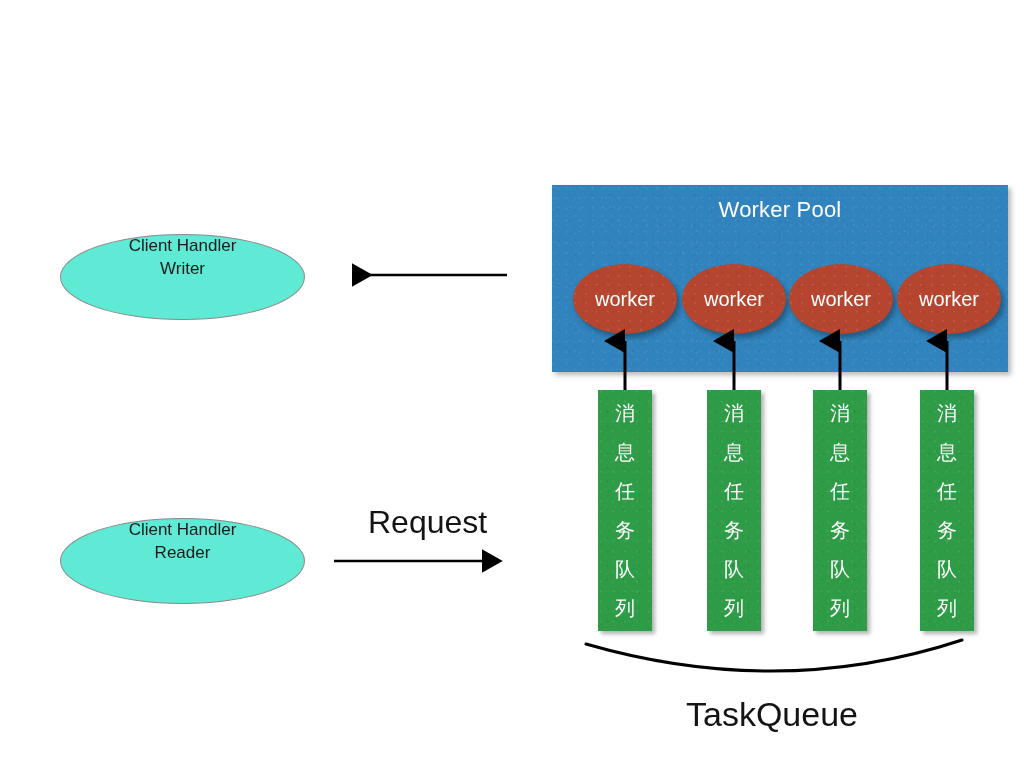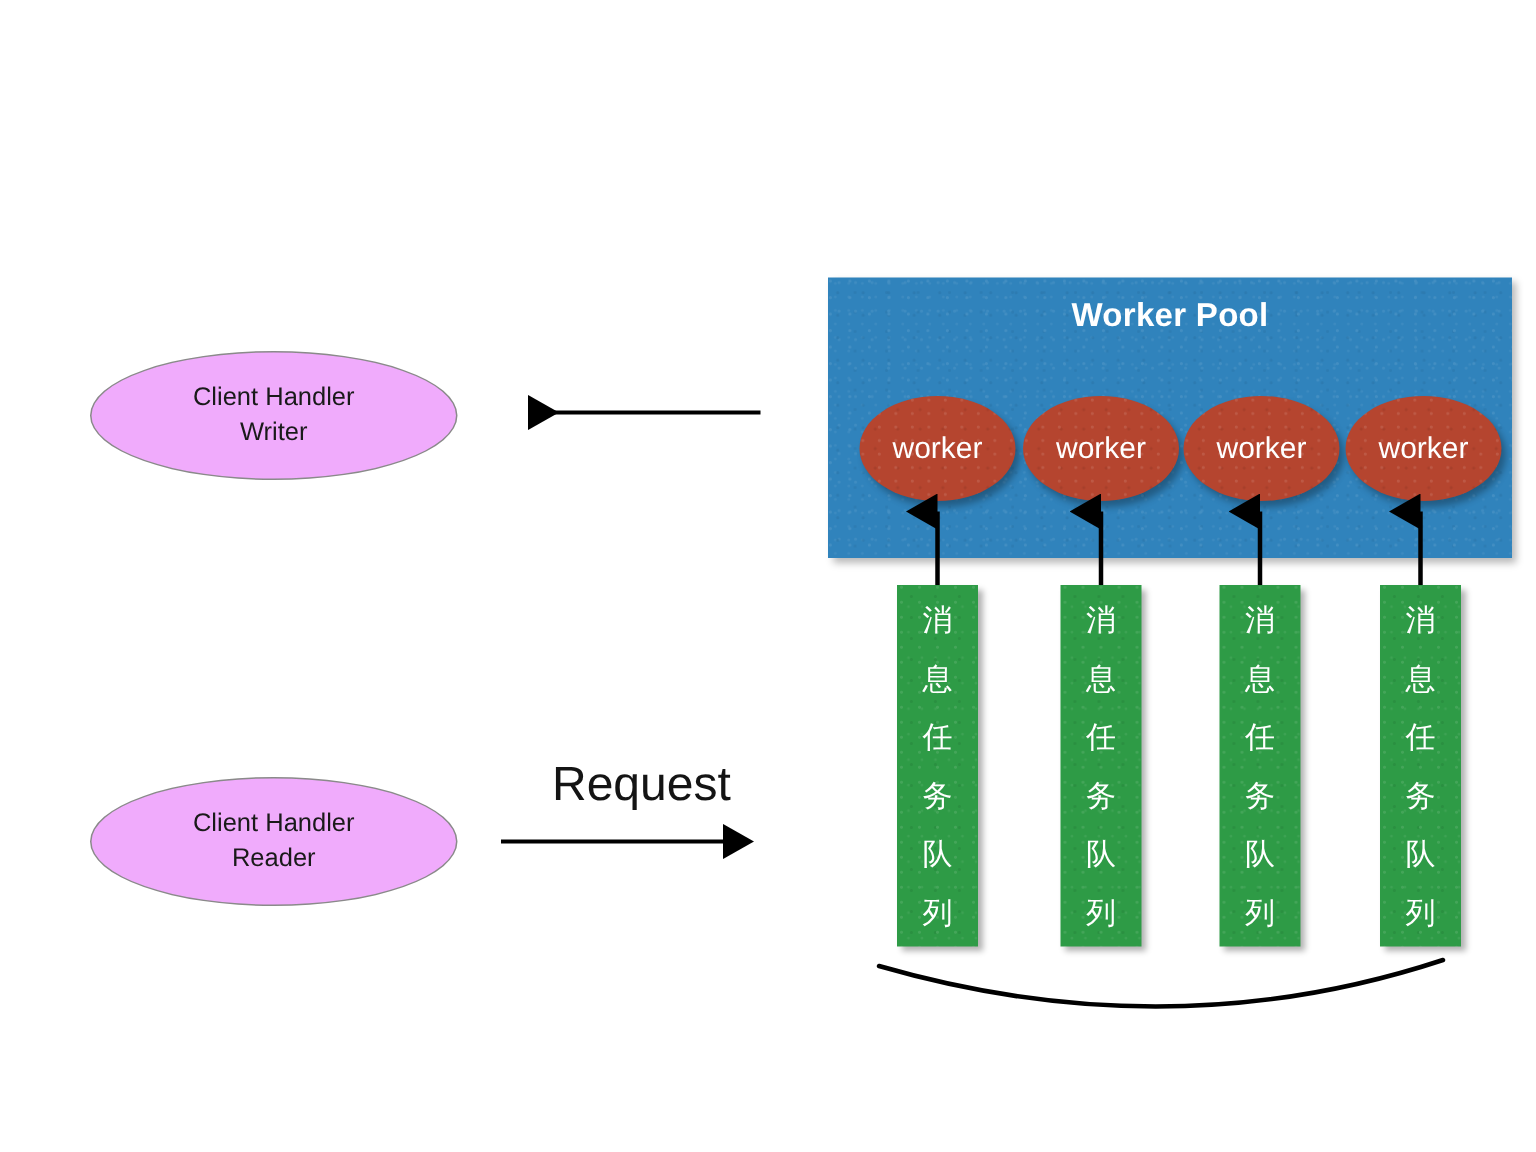--- a/index.html
+++ b/index.html
@@ -14,23 +14,23 @@
     background: #ffffff;
     overflow: hidden;
     font-family: "Liberation Sans", "DejaVu Sans", sans-serif;
   }
 
   
   .ellipse {
     position: absolute;
     border: 1.6px solid #8a8a8a;
     border-radius: 50%;
-    background: #f0abfc;
+    background: #5eead4;
     display: flex;
-    align-items: center;
+    align-items: flex-start;
     justify-content: center;
     text-align: center;
     box-sizing: border-box;
   }
   .ellipse .label {
     font-size: 17px;
     color: #1a1a1a;
     line-height: 1.35;
     white-space: pre-line;
   }
@@ -135,21 +135,21 @@
     pointer-events: none;
   }
 </style>
 </head>
 <body>
 
 <div id="canvas">
 
   <div class="pool-panel" style="left:552px; top:185px; width:456px; height:187px; background:#3083BC;">
     <div class="pool-texture"></div>
-    <div class="pool-title" style="top:12px;font-weight:bold;">Worker Pool</div>
+    <div class="pool-title" style="top:12px;">Worker Pool</div>
   </div>
 
   <div class="worker" style="left:573px; top:264px; width:104px; height:70px; background:#B5452F;">
     <div class="wtex"></div>
     <div class="wlabel">worker</div>
   </div>
   <div class="worker" style="left:682px; top:264px; width:104px; height:70px; background:#B5452F;">
     <div class="wtex"></div>
     <div class="wlabel">worker</div>
   </div>
@@ -215,20 +215,21 @@
 Writer</div>
   </div>
 
   <div class="ellipse" style="left:60px; top:518px; width:245px; height:86px;">
     <div class="label">Client Handler
 Reader</div>
   </div>
 
   <div class="free-label" style="left:344px; top:504px; font-size:32px;margin-left:24px;">Request</div>
 
+  <div class="free-label" style="left:686px; top:695px; font-size:34px;">TaskQueue</div>
 
   <svg class="overlay" viewBox="0 0 1024 768" xmlns="http://www.w3.org/2000/svg">
     <defs>
       <marker id="arrowL" markerWidth="9" markerHeight="9" refX="8" refY="4.5" orient="auto" markerUnits="strokeWidth">
         <path d="M8,0 L8,9 L0,4.5 z" fill="#000000"></path>
       </marker>
       <marker id="arrowR" markerWidth="9" markerHeight="9" refX="1" refY="4.5" orient="auto" markerUnits="strokeWidth">
         <path d="M1,0 L1,9 L9,4.5 z" fill="#000000"></path>
       </marker>
       <marker id="arrowUp" markerWidth="8" markerHeight="8" refX="4" refY="7" orient="auto" markerUnits="strokeWidth">

